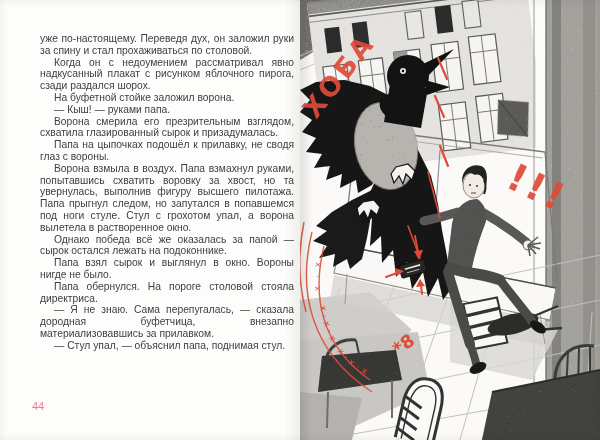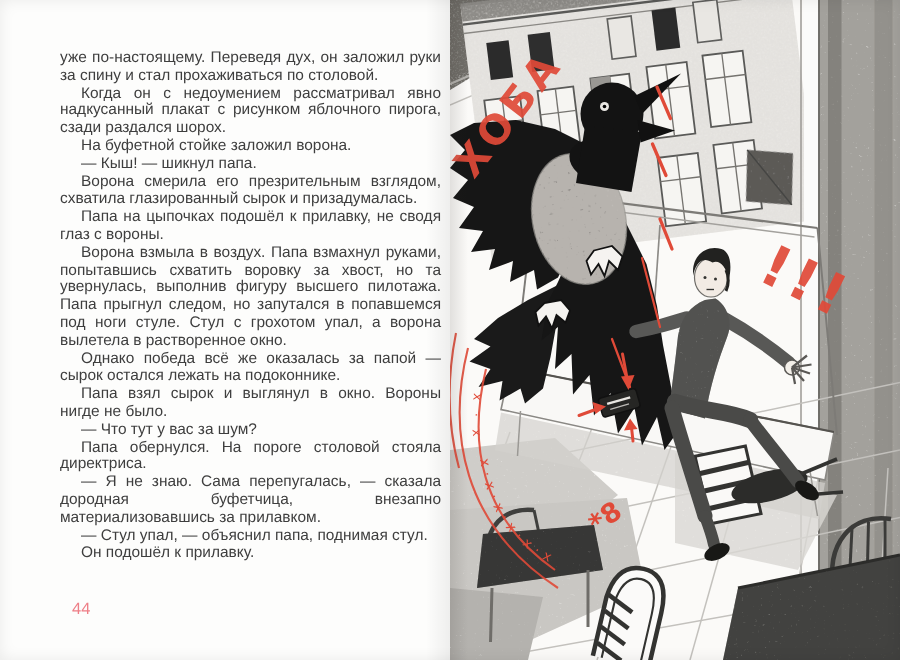--- a/index.html
+++ b/index.html
@@ -5,51 +5,49 @@
   html,body{margin:0;padding:0;}
   body{width:600px;height:440px;background:#ffffff;font-family:"Liberation Sans",sans-serif;overflow:hidden;}
   .spread{position:relative;width:600px;height:440px;background:#fdfdfc;}
   .page{position:absolute;top:0;height:440px;overflow:hidden;}
   .page-left{left:0;width:300px;background:#fdfdfc;}
   .page-right{left:300px;width:300px;background:#fbfaf8;}
   .text-block{position:absolute;left:40px;top:33px;width:254px;color:#3e3e3e;
               font-size:10.3px;line-height:11.8px;text-align:justify;}
   .para{margin:0;}
   .para.ind{text-indent:14px;}
-  .page-number{position:absolute;left:48px;top:400px;color:#ee7f87;font-size:11px;font-weight:normal;}
+  .page-number{position:absolute;left:32px;top:400px;color:#ee7f87;font-size:11px;font-weight:normal;}
   .gutter-shadow-left{position:absolute;right:0;top:0;width:16px;height:100%;pointer-events:none;
       background:linear-gradient(to right, rgba(0,0,0,0) 0%, rgba(0,0,0,0.06) 100%);}
   .gutter-shadow-right{position:absolute;left:0;top:0;width:12px;height:100%;pointer-events:none;
       background:linear-gradient(to right, rgba(40,35,30,0.12) 0%, rgba(0,0,0,0) 100%);}
   .edge-vignette{position:absolute;left:0;top:0;width:100%;height:100%;pointer-events:none;
       box-shadow:inset 0 0 10px rgba(0,0,0,0.08);}
   svg{display:block;}
   text{font-family:"DejaVu Sans",sans-serif;}
 </style>
 </head>
 <body>
 
 <div class="spread">
 
   <div class="page page-left">
     <div class="text-block" id="story-text">
         <p class="para">уже по-настоящему. Переведя дух, он заложил руки за спину и стал прохаживаться по столовой.</p>
         <p class="para ind">Когда он с недоумением рассматривал явно надкусанный плакат с рисунком яблочного пирога, сзади раздался шорох.</p>
         <p class="para ind">На буфетной стойке заложил ворона.</p>
-        <p class="para ind">— Кыш! — шикнул папа.</p>
+        <p class="para ind">— Кыш! — руками папа.</p>
         <p class="para ind">Ворона смерила его презрительным взглядом, схватила глазированный сырок и призадумалась.</p>
         <p class="para ind">Папа на цыпочках подошёл к прилавку, не сводя глаз с вороны.</p>
         <p class="para ind">Ворона взмыла в воздух. Папа взмахнул руками, попытавшись схватить воровку за хвост, но та увернулась, выполнив фигуру высшего пилотажа. Папа прыгнул следом, но запутался в попавшемся под ноги стуле. Стул с грохотом упал, а ворона вылетела в растворенное окно.</p>
         <p class="para ind">Однако победа всё же оказалась за папой — сырок остался лежать на подоконнике.</p>
         <p class="para ind">Папа взял сырок и выглянул в окно. Вороны нигде не было.</p>
-        <p class="para ind">— Что тут у вас за шум?</p>
         <p class="para ind">Папа обернулся. На пороге столовой стояла директриса.</p>
         <p class="para ind">— Я не знаю. Сама перепугалась, — сказала дородная буфетчица, внезапно материализовавшись за прилавком.</p>
         <p class="para ind">— Стул упал, — объяснил папа, поднимая стул.</p>
-        <p class="para ind">Он подошёл к прилавку.</p>
       </div>
     <div class="page-number">44</div>
     <div class="gutter-shadow-left"></div>
   </div>
 
   <div class="page page-right">
     <svg width="300" height="440" viewBox="0 0 300 440">
       <defs>
         <filter id="gr" x="-10%" y="-10%" width="120%" height="120%">
           <feTurbulence type="fractalNoise" baseFrequency="0.8" numOctaves="3" seed="7" result="n"></feTurbulence>

